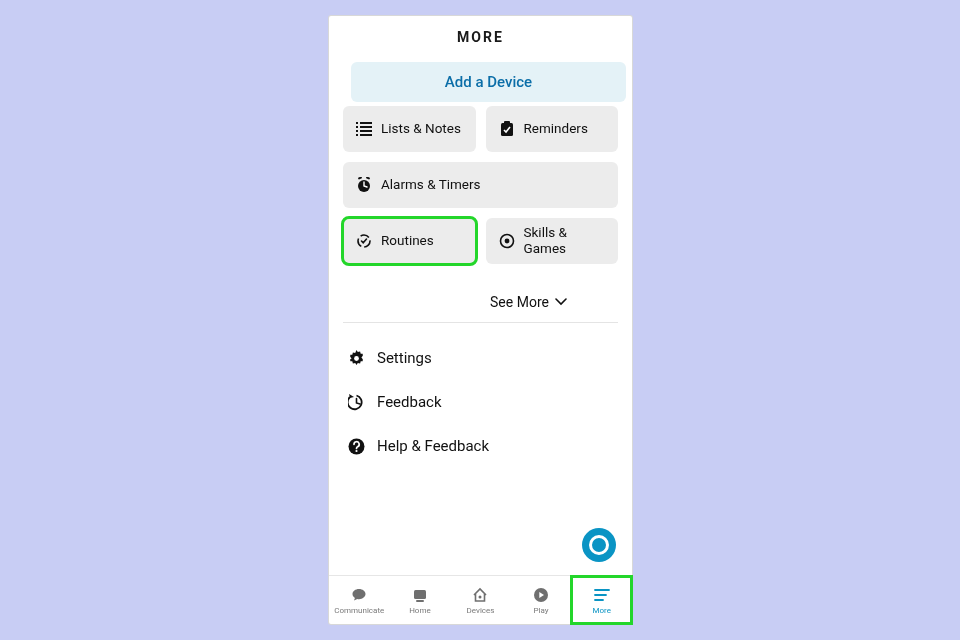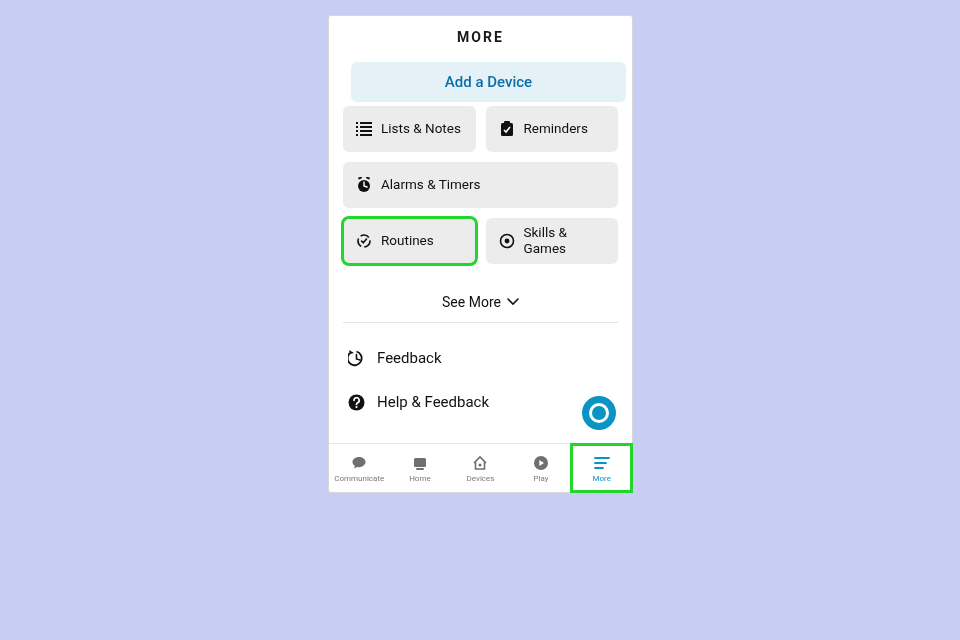--- a/index.html
+++ b/index.html
@@ -1,27 +1,27 @@
 <!DOCTYPE html>
 <html><head>
 <meta charset="utf-8">
 <style>
   html,body{margin:0;padding:0;width:960px;height:640px;background:#c8cdf4;font-family:-apple-system,BlinkMacSystemFont,"Segoe UI",Roboto,Arial,sans-serif;overflow:hidden;}
   .stage{position:relative;width:960px;height:640px;}
-  .phone{position:absolute;left:329px;top:16px;width:303px;height:476px;background:#ffffff;border-radius:2px;box-shadow:0 0 0 1px #d8d8d8;}
+  .phone{position:absolute;left:329px;top:16px;width:303px;height:608px;background:#ffffff;border-radius:2px;box-shadow:0 0 0 1px #d8d8d8;}
   .hdr{position:absolute;left:0;top:0;width:100%;height:42px;display:flex;align-items:center;justify-content:center;}
   .hdr-title{font-size:14px;font-weight:700;letter-spacing:2px;color:#1a1a1a;}
   .add-device{position:absolute;left:14px;top:46px;width:275px;height:40px;background:#e4f2f7;border-radius:6px;display:flex;align-items:center;justify-content:center;color:#0b6ea8;font-size:15px;font-weight:500;margin-left:8px;}
   .grid{position:absolute;left:14px;top:90px;width:275px;}
   .row{display:flex;gap:10px;margin-bottom:10px;}
   .card{flex:1;height:46px;background:#ececec;border-radius:6px;display:flex;align-items:center;padding:0 10px;box-sizing:border-box;position:relative;}
   .card .ic{width:22px;display:flex;align-items:center;justify-content:center;flex-shrink:0;}
   .card .lbl{font-size:13.5px;color:#111;margin-left:6px;line-height:1.15;}
   .card.highlight{outline:3px solid #23d62a;outline-offset:-1px;}
-  .see-more{position:absolute;left:0;top:278px;width:100%;display:flex;align-items:center;justify-content:center;color:#111;font-size:14px;}
+  .see-more{position:absolute;left:0;top:278px;width:100%;display:flex;align-items:center;justify-content:center;color:#111;font-size:14px;padding-left:48px;}
   .see-more .chev{margin-left:6px;}
   .divider{position:absolute;left:14px;top:306px;width:275px;height:1px;background:#e4e4e4;}
   .settings-list{position:absolute;left:14px;top:320px;width:275px;}
   .srow{display:flex;align-items:center;height:44px;}
   .srow .ic{width:26px;display:flex;align-items:center;justify-content:center;}
   .srow .sl{font-size:15px;color:#111;margin-left:8px;}
   .fab{position:absolute;right:16px;bottom:62px;width:34px;height:34px;border-radius:50%;background:#0a94c4;display:flex;align-items:center;justify-content:center;}
   .fab-ring{width:14px;height:14px;border:3px solid #fff;border-radius:50%;}
   .tabbar{position:absolute;left:0;bottom:0;width:100%;height:48px;border-top:1px solid #e6e6e6;display:flex;}
   .tab{flex:1;display:flex;flex-direction:column;align-items:center;justify-content:center;color:#7a7a7a;font-size:8px;position:relative;}
@@ -122,20 +122,29 @@
           </svg>
       </span>
     </div>
 
     <div class="divider"></div>
 
     <div class="settings-list">
       <div class="srow">
         <span class="ic">
           <svg width="17" height="17" viewBox="0 0 17 17">
+              <path fill="#111" d="M8.5 0l1.3 2 2.3-.6.6 2.3 2 .1.1 2-1.4 1.7 1.4 1.7-.1 2-2 .1-.6 2.3-2.3-.6-1.3 2-1.3-2-2.3.6-.6-2.3-2-.1-.1-2L3.6 8.5 2.2 6.8l.1-2 2-.1.6-2.3 2.3.6z"></path>
+              <circle cx="8.5" cy="8.5" r="2.4" fill="#fff"></circle>
+            </svg>
+        </span>
+        <span class="sl">Settings</span>
+      </div>
+      <div class="srow">
+        <span class="ic">
+          <svg width="17" height="17" viewBox="0 0 17 17">
               <path d="M2 3 A7 7 0 1 0 8.5 1.5" fill="none" stroke="#111" stroke-width="1.8"></path>
               <path d="M1 0 L2 4 L6 3" fill="#111"></path>
               <path d="M8.5 4.5 L8.5 9 L12 10" stroke="#111" stroke-width="1.6" fill="none" stroke-linecap="round"></path>
             </svg>
         </span>
         <span class="sl">Feedback</span>
       </div>
       <div class="srow">
         <span class="ic">
           <svg width="17" height="17" viewBox="0 0 17 17">

